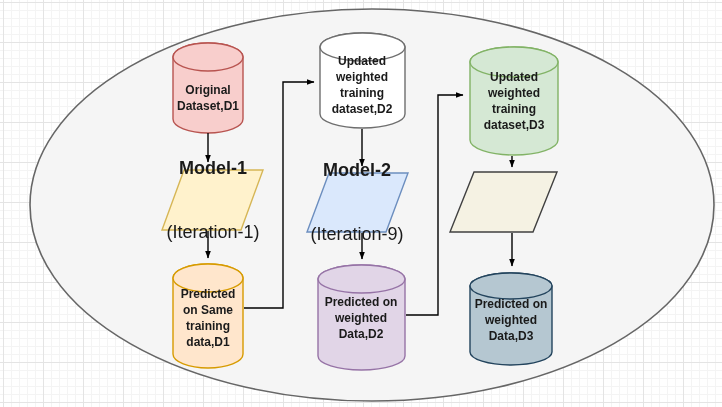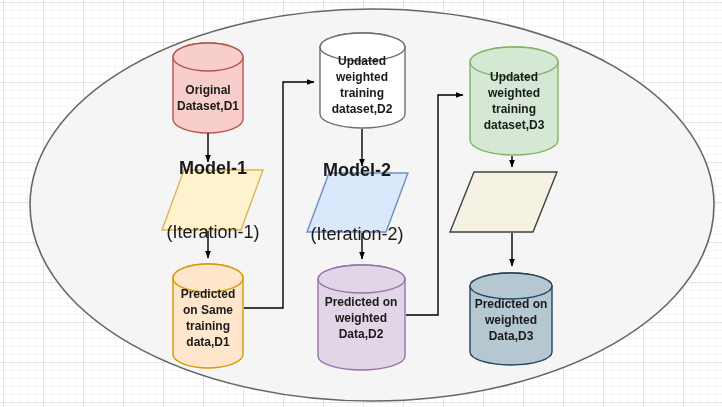--- a/index.html
+++ b/index.html
@@ -106,21 +106,21 @@
 training
 data,D1</div>
 
     <div class="node-label" style="left:307px;top:85px;width:110px;">Updated
 weighted
 training
 dataset,D2</div>
 
     <div class="model-label" style="left:302px;top:202px;width:110px;">
       <span class="t">Model-2</span>
-      <span class="s">(Iteration-2)</span>
+      <span class="s">(Iteration-9)</span>
     </div>
 
     <div class="node-label" style="left:306px;top:318px;width:110px;">Predicted on
 weighted
 Data,D2</div>
 
     <div class="node-label" style="left:459px;top:101px;width:110px;">Updated
 weighted
 training
 dataset,D3</div>

